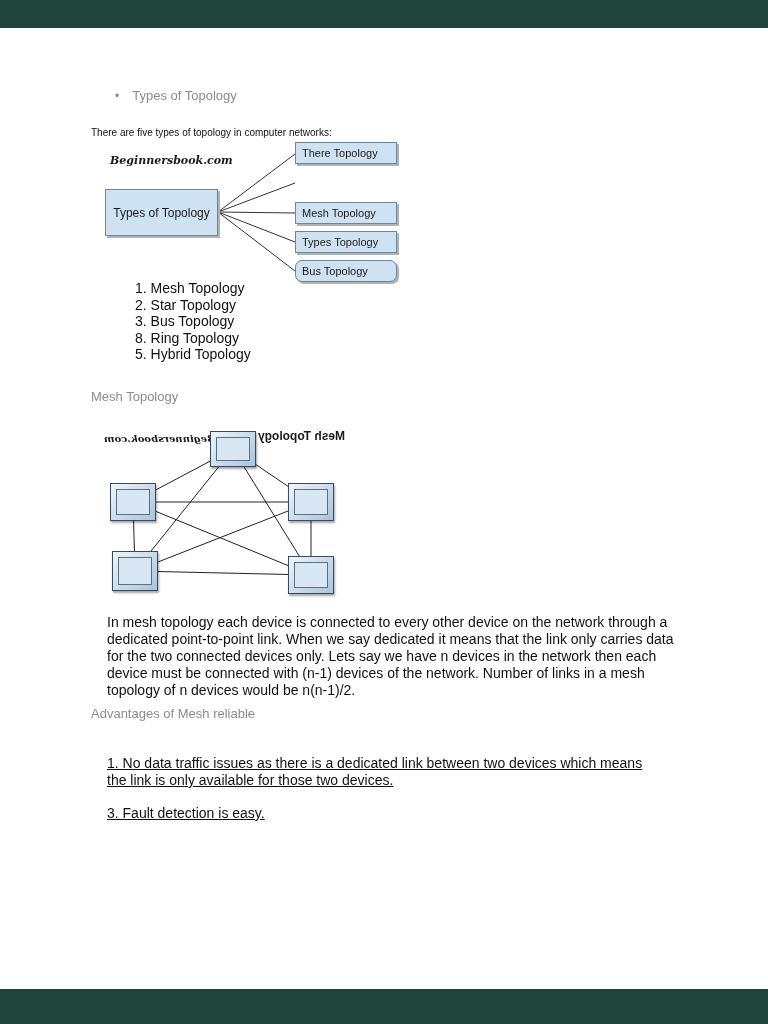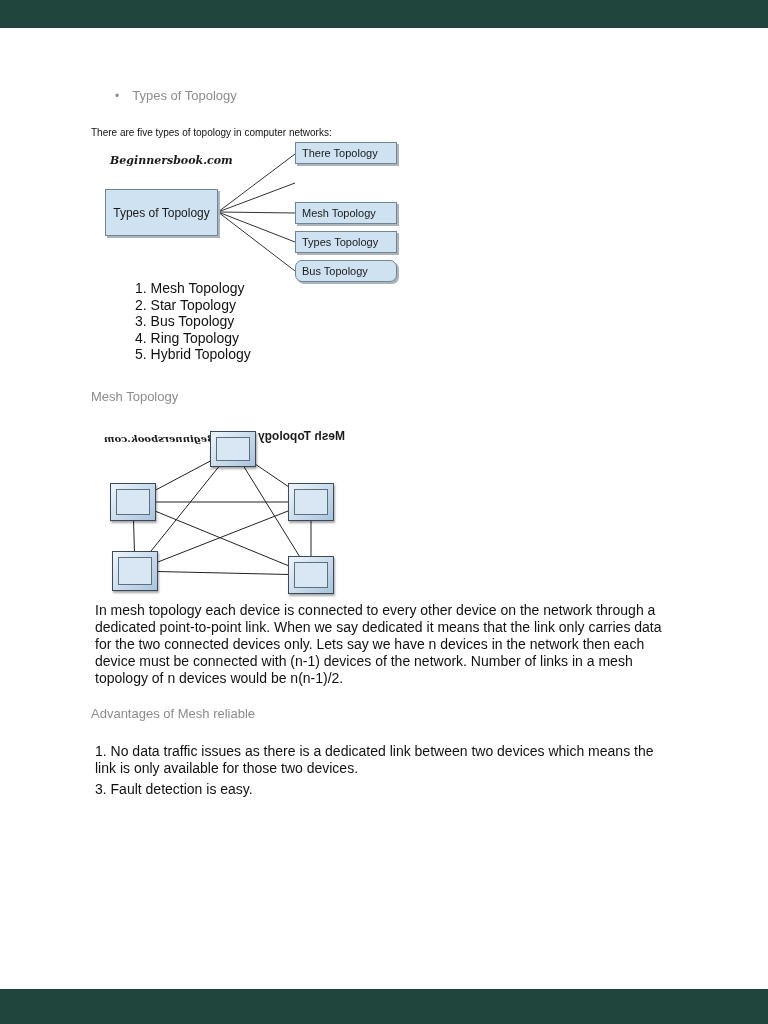--- a/index.html
+++ b/index.html
@@ -60,23 +60,23 @@
   .node{
     position:absolute;padding:5px;
     background:linear-gradient(135deg,#eef5fb,#a9c4dd);
     border:1px solid #3a4a58;box-shadow:1px 2px 2px rgba(0,0,0,.35);
   }
   .node-inner{width:100%;height:100%;background:#d9e7f4;border:1px solid #5a6f80;}
   .mirrored{transform:scaleX(-1);display:inline-block;}
   .d2-title{position:absolute;left:167px;top:9px;font-size:12px;font-weight:bold;color:#1a1a1a;}
   .d2-logo{position:absolute;left:13px;top:13px;font-family:"DejaVu Serif",serif;font-style:italic;font-weight:bold;font-size:10px;color:#1a1a1a;}
 
-  .body-para{font-size:14px;line-height:17px;margin:4px;}
+  .body-para{font-size:14px;line-height:17px;margin:16px;}
   .mesh-para{left:91px;top:598px;width:585px;}
-  .advantages{left:91px;top:739px;width:585px;}
+  .advantages{left:91px;top:739px;width:585px;text-decoration:underline;}
 </style>
 </head>
 <body>
 
 <div class="bar top"></div>
 
 <div class="abs bullet-heading">
   <span class="dot">•</span>
   <span>Types of Topology</span>
 </div>
@@ -99,21 +99,21 @@
   <div class="branch">Types Topology</div>
   <div class="branch">Bus Topology</div>
   <div class="branch">Ring Topology</div>
   <div class="branch">There Topology</div>
 </div>
 
 <div class="abs topology-list">
   <div>1. Mesh Topology</div>
   <div>2. Star Topology</div>
   <div>3. Bus Topology</div>
-  <div>4. Ring Topology</div>
+  <div>8. Ring Topology</div>
   <div>5. Hybrid Topology</div>
 </div>
 
 <div class="abs gray-heading mesh-heading">Mesh Topology</div>
 
 <div class="abs diagram2">
   <svg width="260" height="178" viewBox="0 0 260 178">
     <line x1="142" y1="29" x2="42" y2="82" stroke="#222" stroke-width="1"></line>
     <line x1="142" y1="29" x2="220" y2="82" stroke="#222" stroke-width="1"></line>
     <line x1="142" y1="29" x2="44" y2="151" stroke="#222" stroke-width="1"></line>

